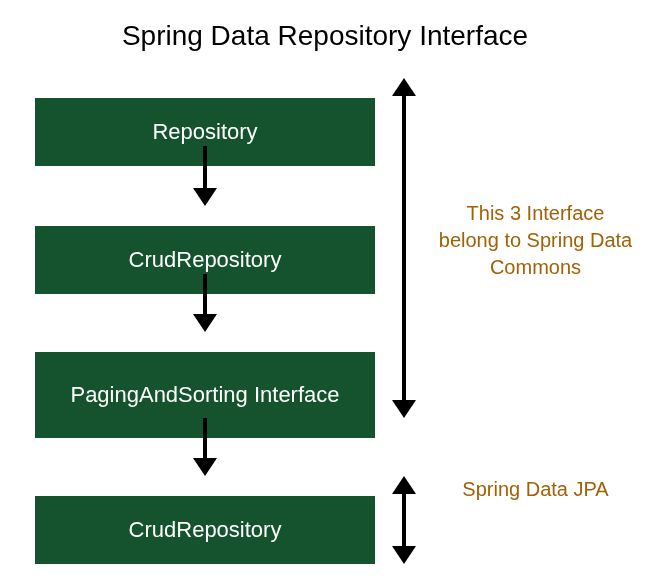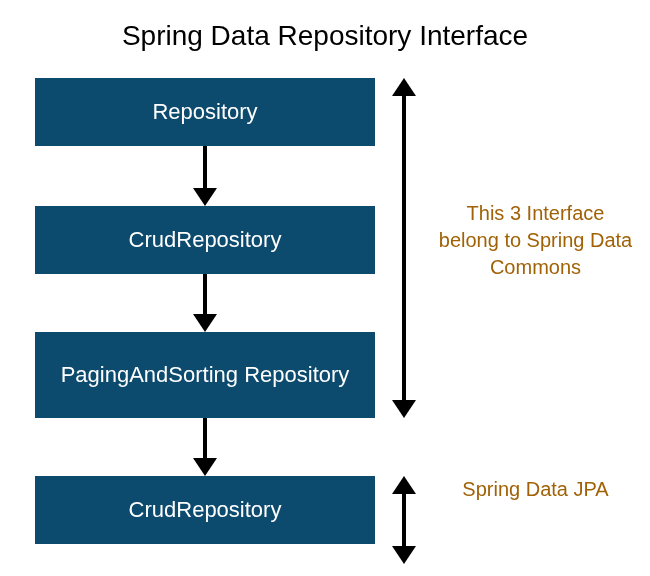--- a/index.html
+++ b/index.html
@@ -19,28 +19,29 @@
       width: 100%;
       position: absolute;
       top: 20px;
       left: 0;
     }
     .box {
       position: absolute;
       left: 35px;
       width: 340px;
       height: 68px;
-      background: #0c4a6e;
+      background: #14532d;
       color: #fff;
       font-size: 22px;
       display: flex;
       align-items: center;
       justify-content: center;
       text-align: center;
       line-height: 1.15;
+      margin-top: 20px;
     }
     .box.tall { height: 86px; }
     #box1 { top: 78px; }
     #box2 { top: 206px; }
     #box3 { top: 332px; }
     #box4 { top: 476px; }
     .down-arrow {
       position: absolute;
       left: 200px;
       width: 10px;
@@ -130,21 +131,21 @@
 <div id="box2" class="box">
   <span>CrudRepository</span>
 </div>
 
 <div id="arr2" class="down-arrow">
   <div class="line"></div>
   <div class="head"></div>
 </div>
 
 <div id="box3" class="box tall">
-  <span>PagingAndSorting Repository</span>
+  <span>PagingAndSorting Interface</span>
 </div>
 
 <div id="arr3" class="down-arrow">
   <div class="line"></div>
   <div class="head"></div>
 </div>
 
 <div id="box4" class="box">
   <span>CrudRepository</span>
 </div>

